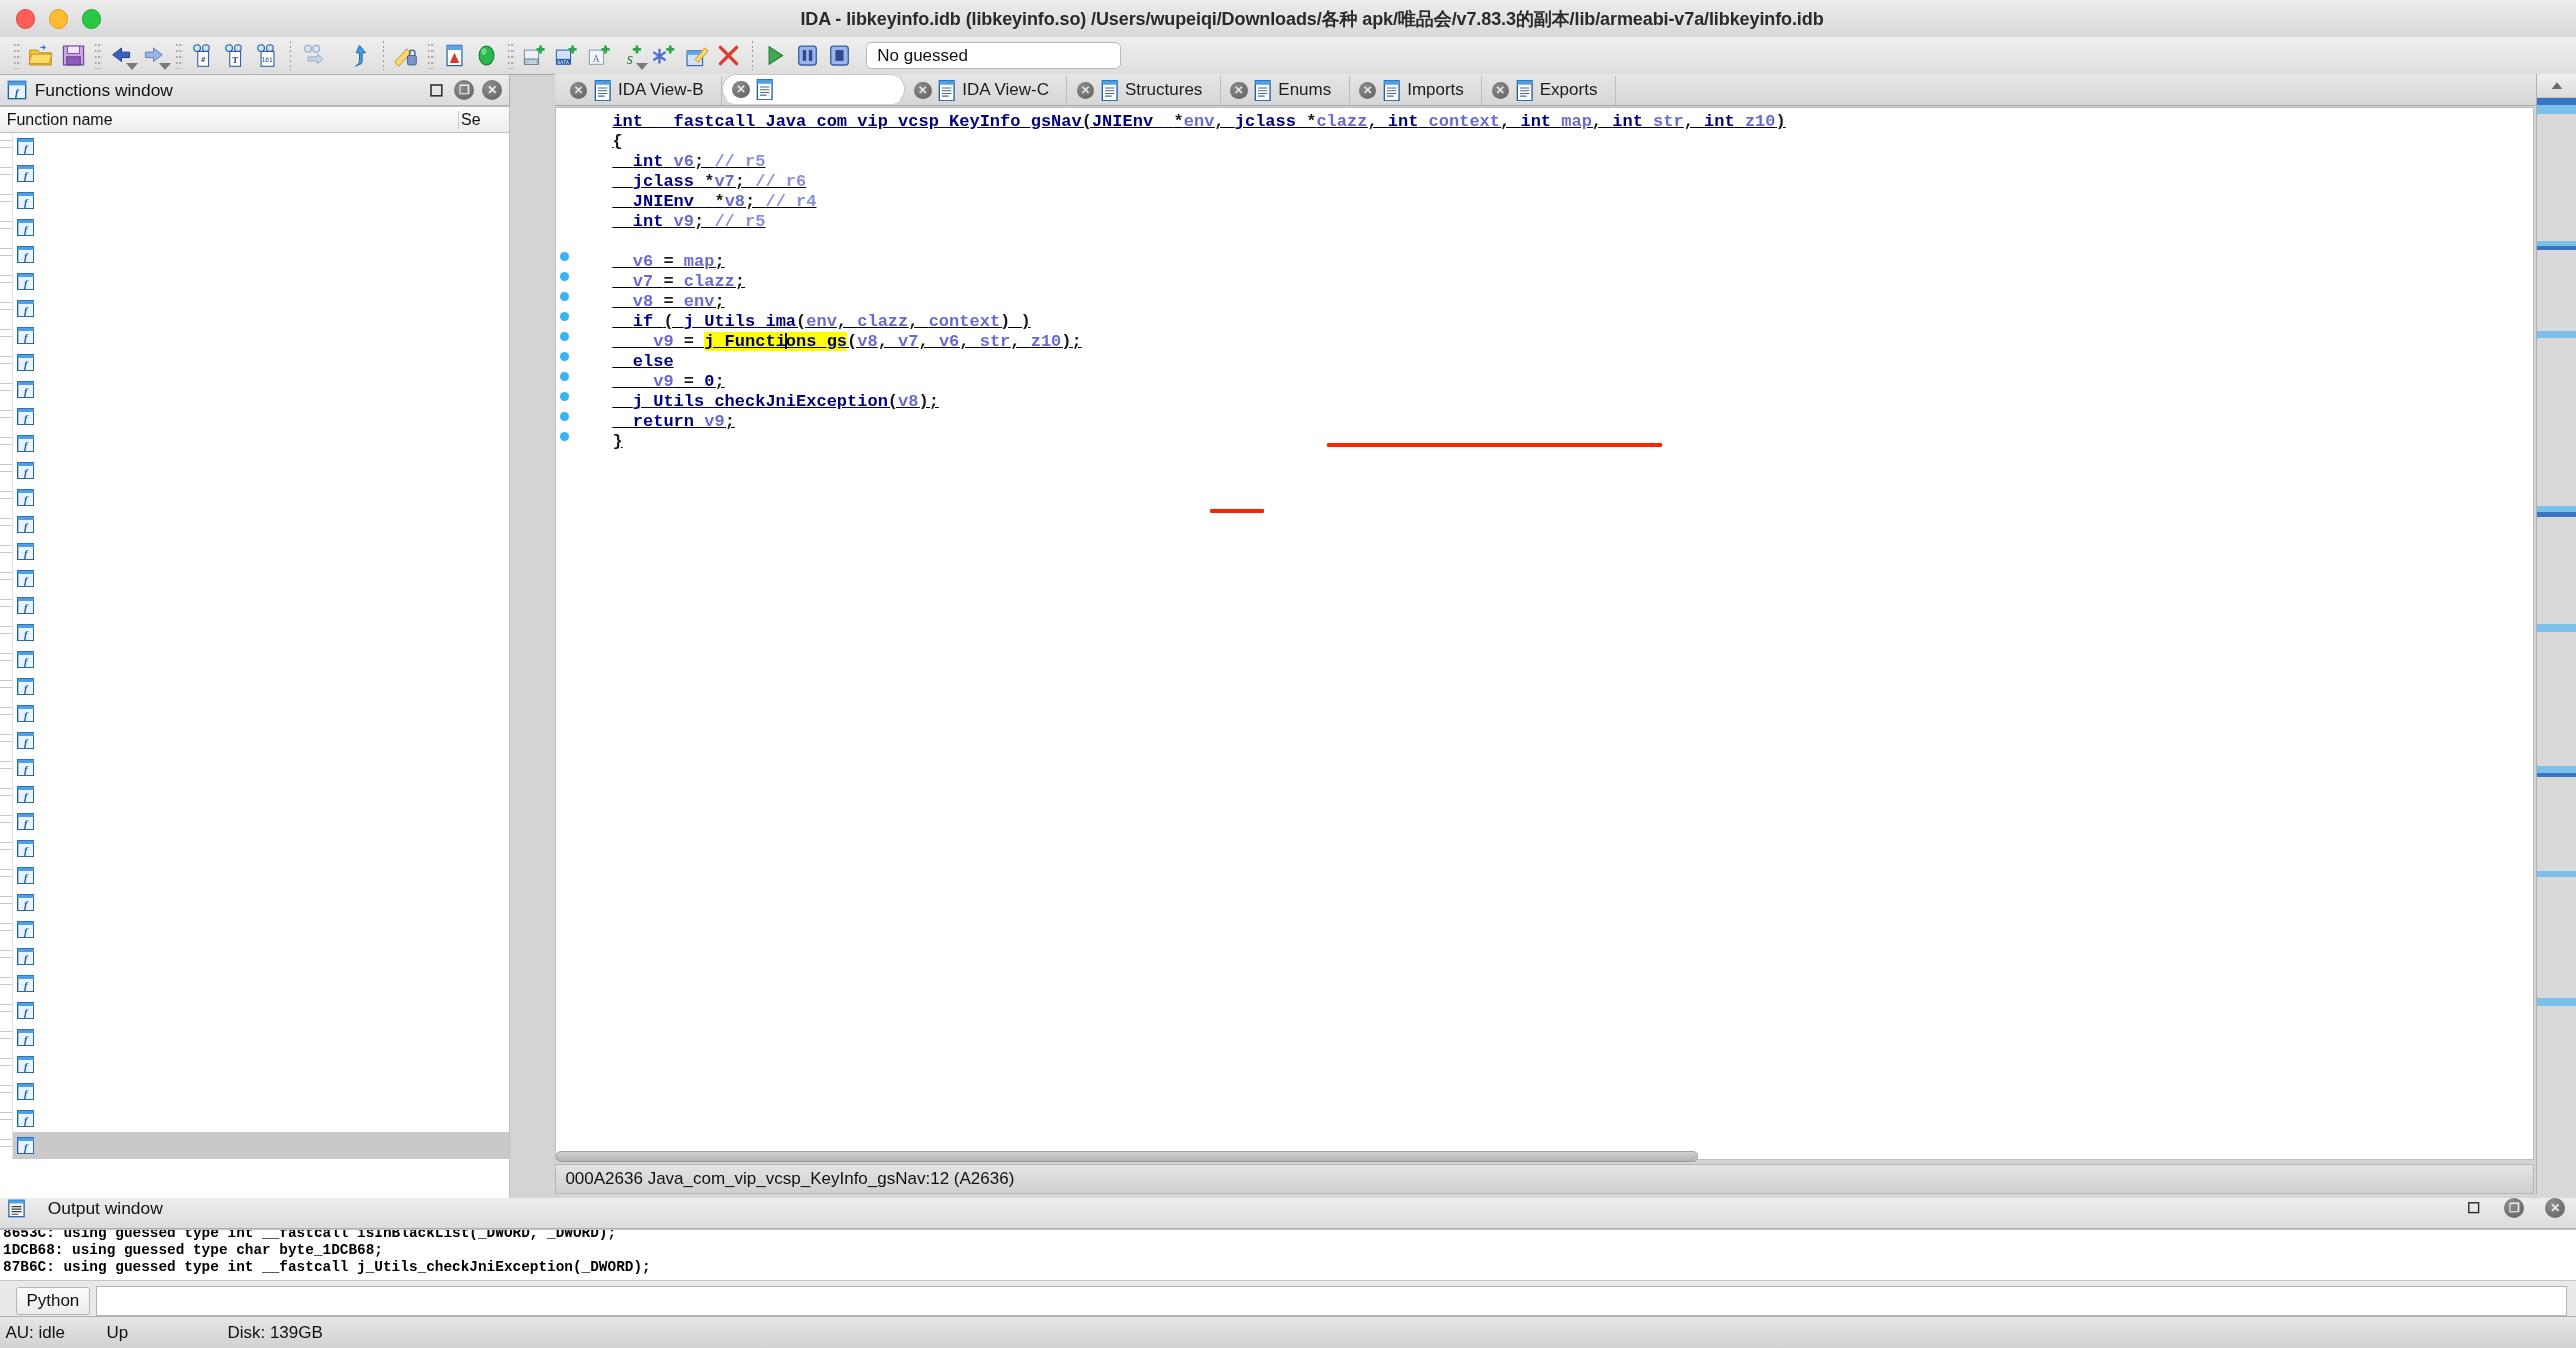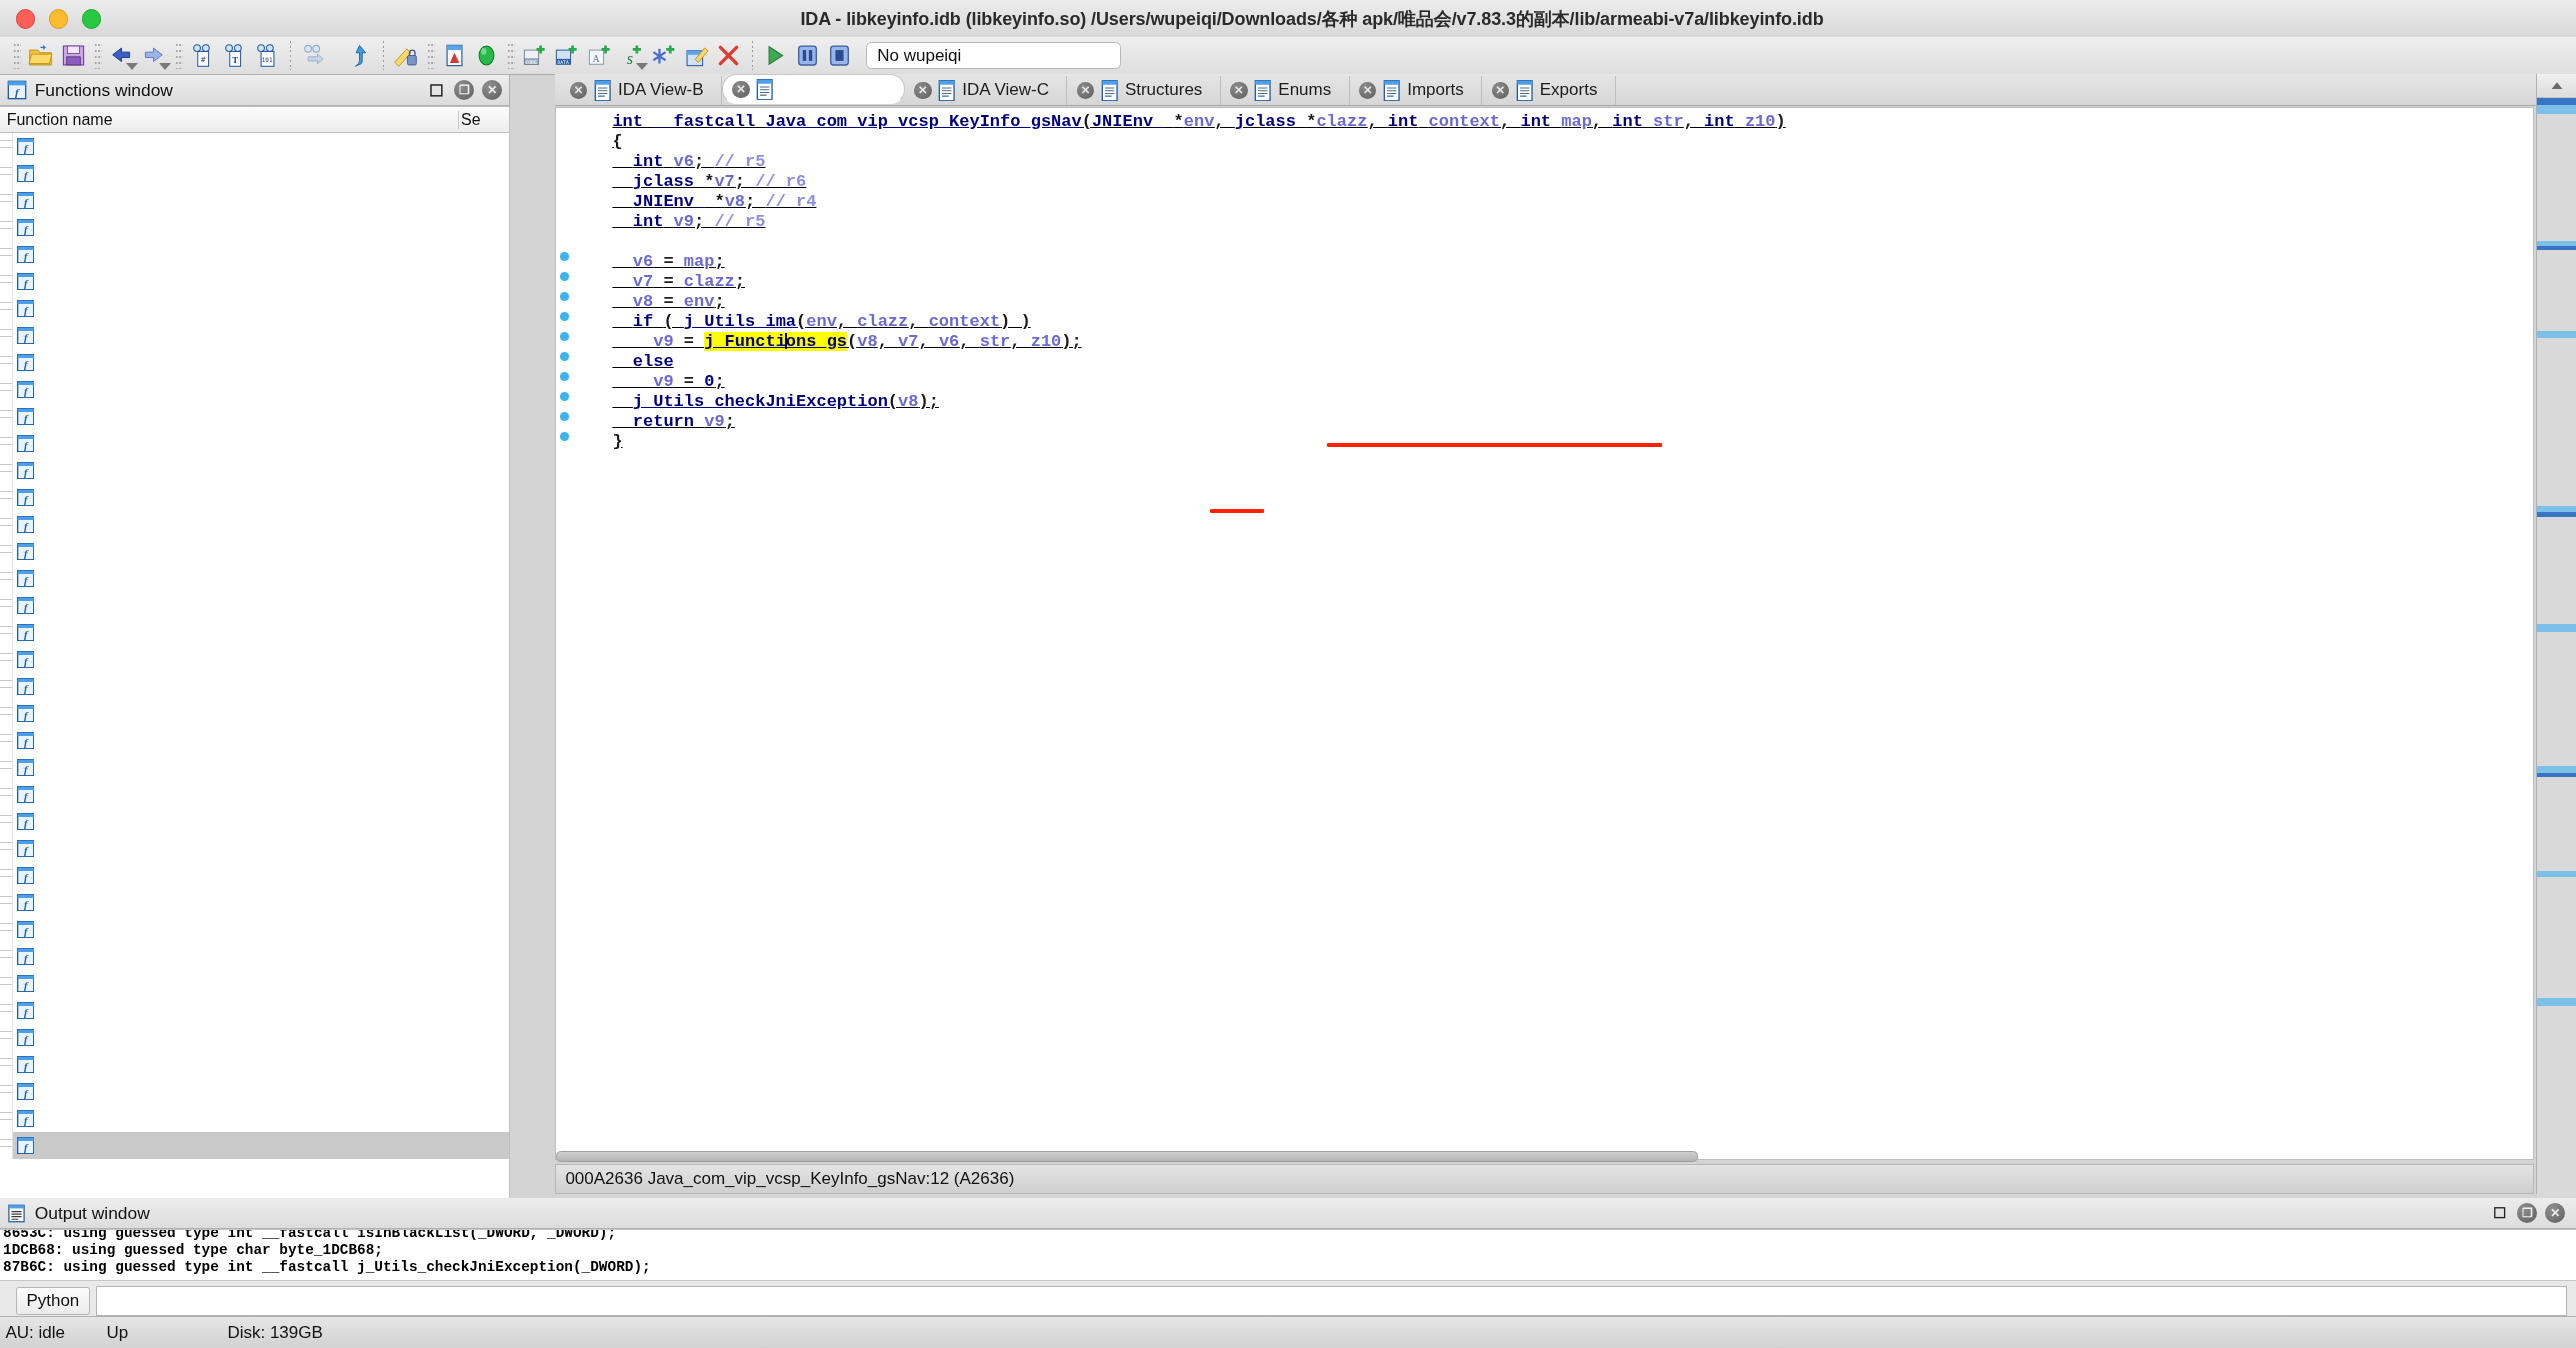--- a/index.html
+++ b/index.html
@@ -167,22 +167,22 @@
   .navstrip{position:absolute;right:0;top:74px;width:40px;height:1120px;
      background:#ececec;border-left:0.7px solid #b0b0b0;box-sizing:border-box;}
   .navarrow{height:23px;display:flex;align-items:center;justify-content:center;
      background:linear-gradient(#f0f0f0,#dcdcdc);border-bottom:0.7px solid #c2c2c2;}
   .navband{width:100%;display:block;}
 
   
   .outwin{position:absolute;left:0;top:1198px;width:2576px;height:150px;background:#e9e9e9;}
   .outhdr{
     height:31px;background:linear-gradient(#ededed,#dcdcdc);border-bottom:0.7px solid #b0b0b0;
-    display:flex;align-items:center;padding:0 10.7px 0 6.7px;box-sizing:border-box;
-    font-size:17.4px;color:#111;gap:8px;
+    display:flex;align-items:flex-start;padding:0 10.7px 0 6.7px;box-sizing:border-box;
+    font-size:17.4px;color:#111;gap:21px;
   }
   .outhdr .sp{flex:1;}
   .outbody{
     position:absolute;left:0;top:31px;width:2576px;height:52px;background:#fff;
     border-top:0.7px solid #c6c6c6;border-bottom:0.7px solid #c6c6c6;
     overflow:hidden;padding-left:3px;box-sizing:border-box;
   }
   .outline{
     font-family:"Liberation Mono","DejaVu Sans Mono",monospace;
     font-size:14.4px;line-height:17px;color:#000;white-space:pre;font-weight:700;
@@ -414,21 +414,21 @@
         </span>
     </div>
     <div class="tbitem">
       <span class="ic">
           <svg viewBox="0 0 40 40">
         <rect x="7" y="6" width="26" height="28" rx="4" fill="#9ab6e8" stroke="#3a5fa8" stroke-width="2"></rect>
         <rect x="14" y="12" width="12" height="16" fill="#2a4b8f"></rect>
       </svg>
         </span>
     </div>
-    <div class="dbgbox">No wupeiqi</div>
+    <div class="dbgbox">No guessed</div>
   </div>
 
   <div class="tabbar" id="tabbar">
       <div class="tab">
         <span class="tabclose">✕</span>
         <span class="tabicon"><svg viewBox="0 0 26 32" width="17.4" height="21.5">
             <rect x="2" y="1" width="22" height="30" fill="#fff" stroke="#1f5fa8" stroke-width="2"></rect>
             <rect x="2" y="1" width="22" height="6" fill="#4da0e8"></rect>
             <path d="M6 12h14M6 16h14M6 20h14M6 24h10" stroke="#4a6a8a" stroke-width="1.6"></path>
           </svg></span>

